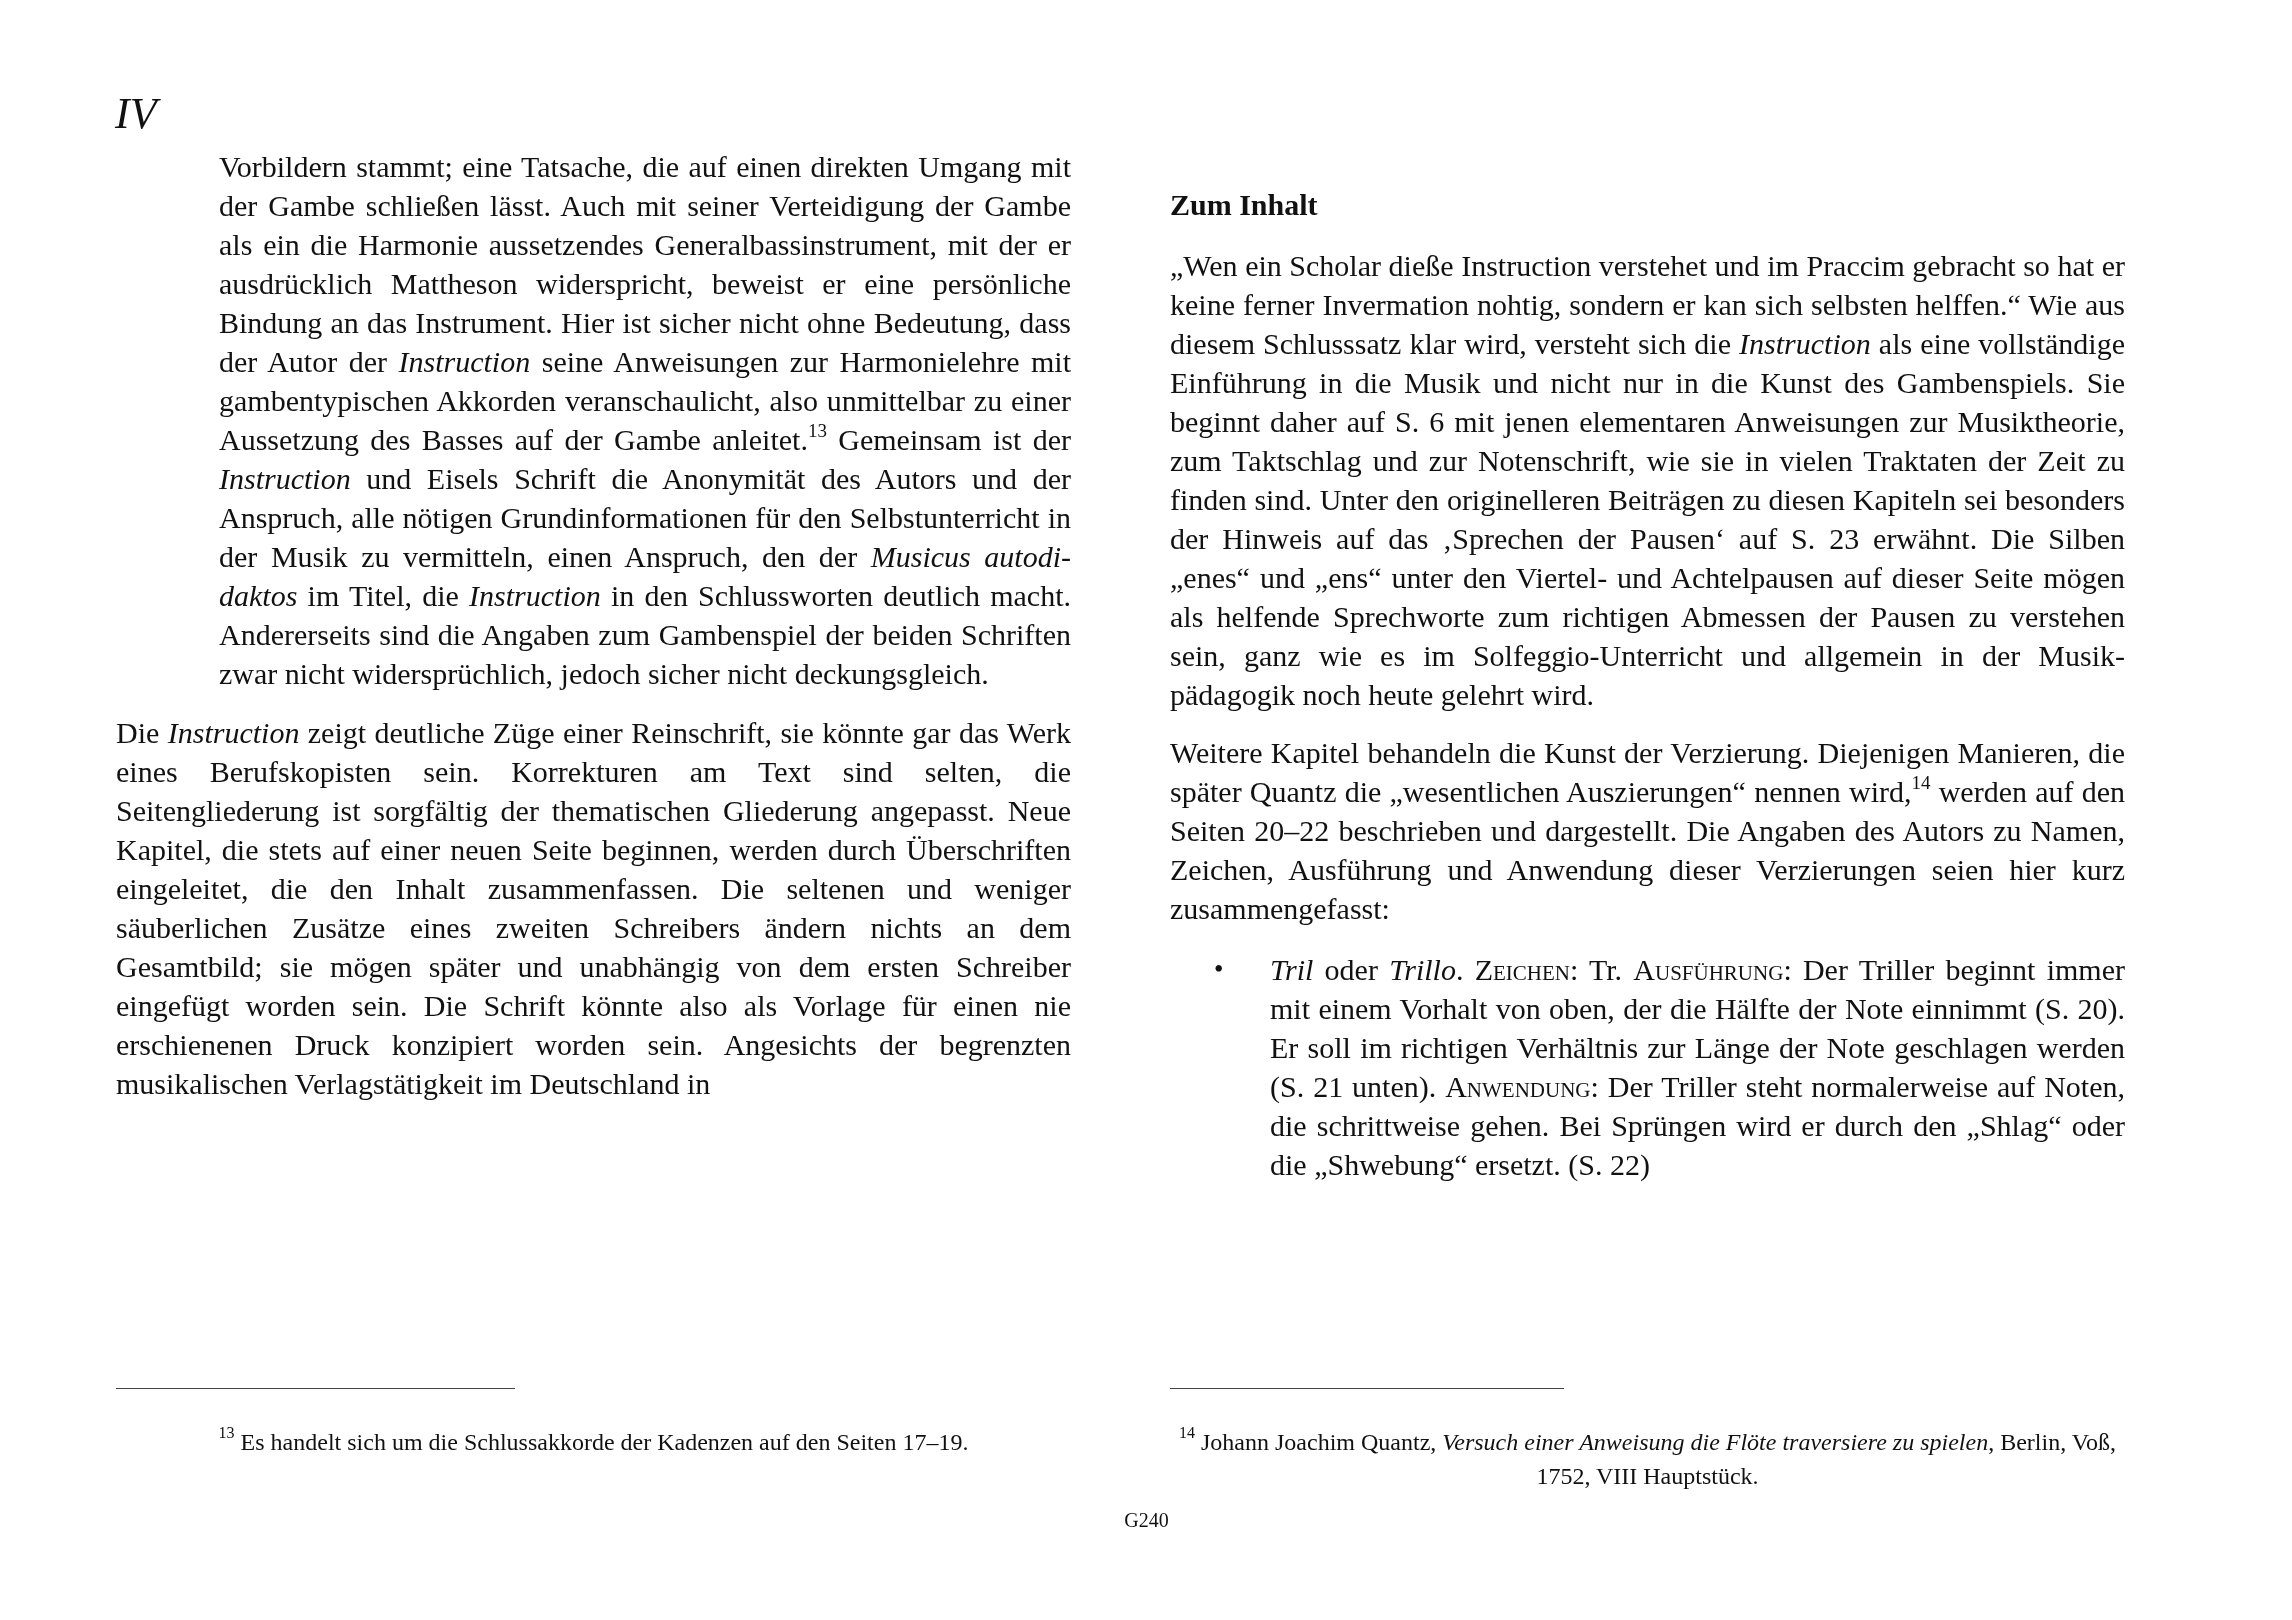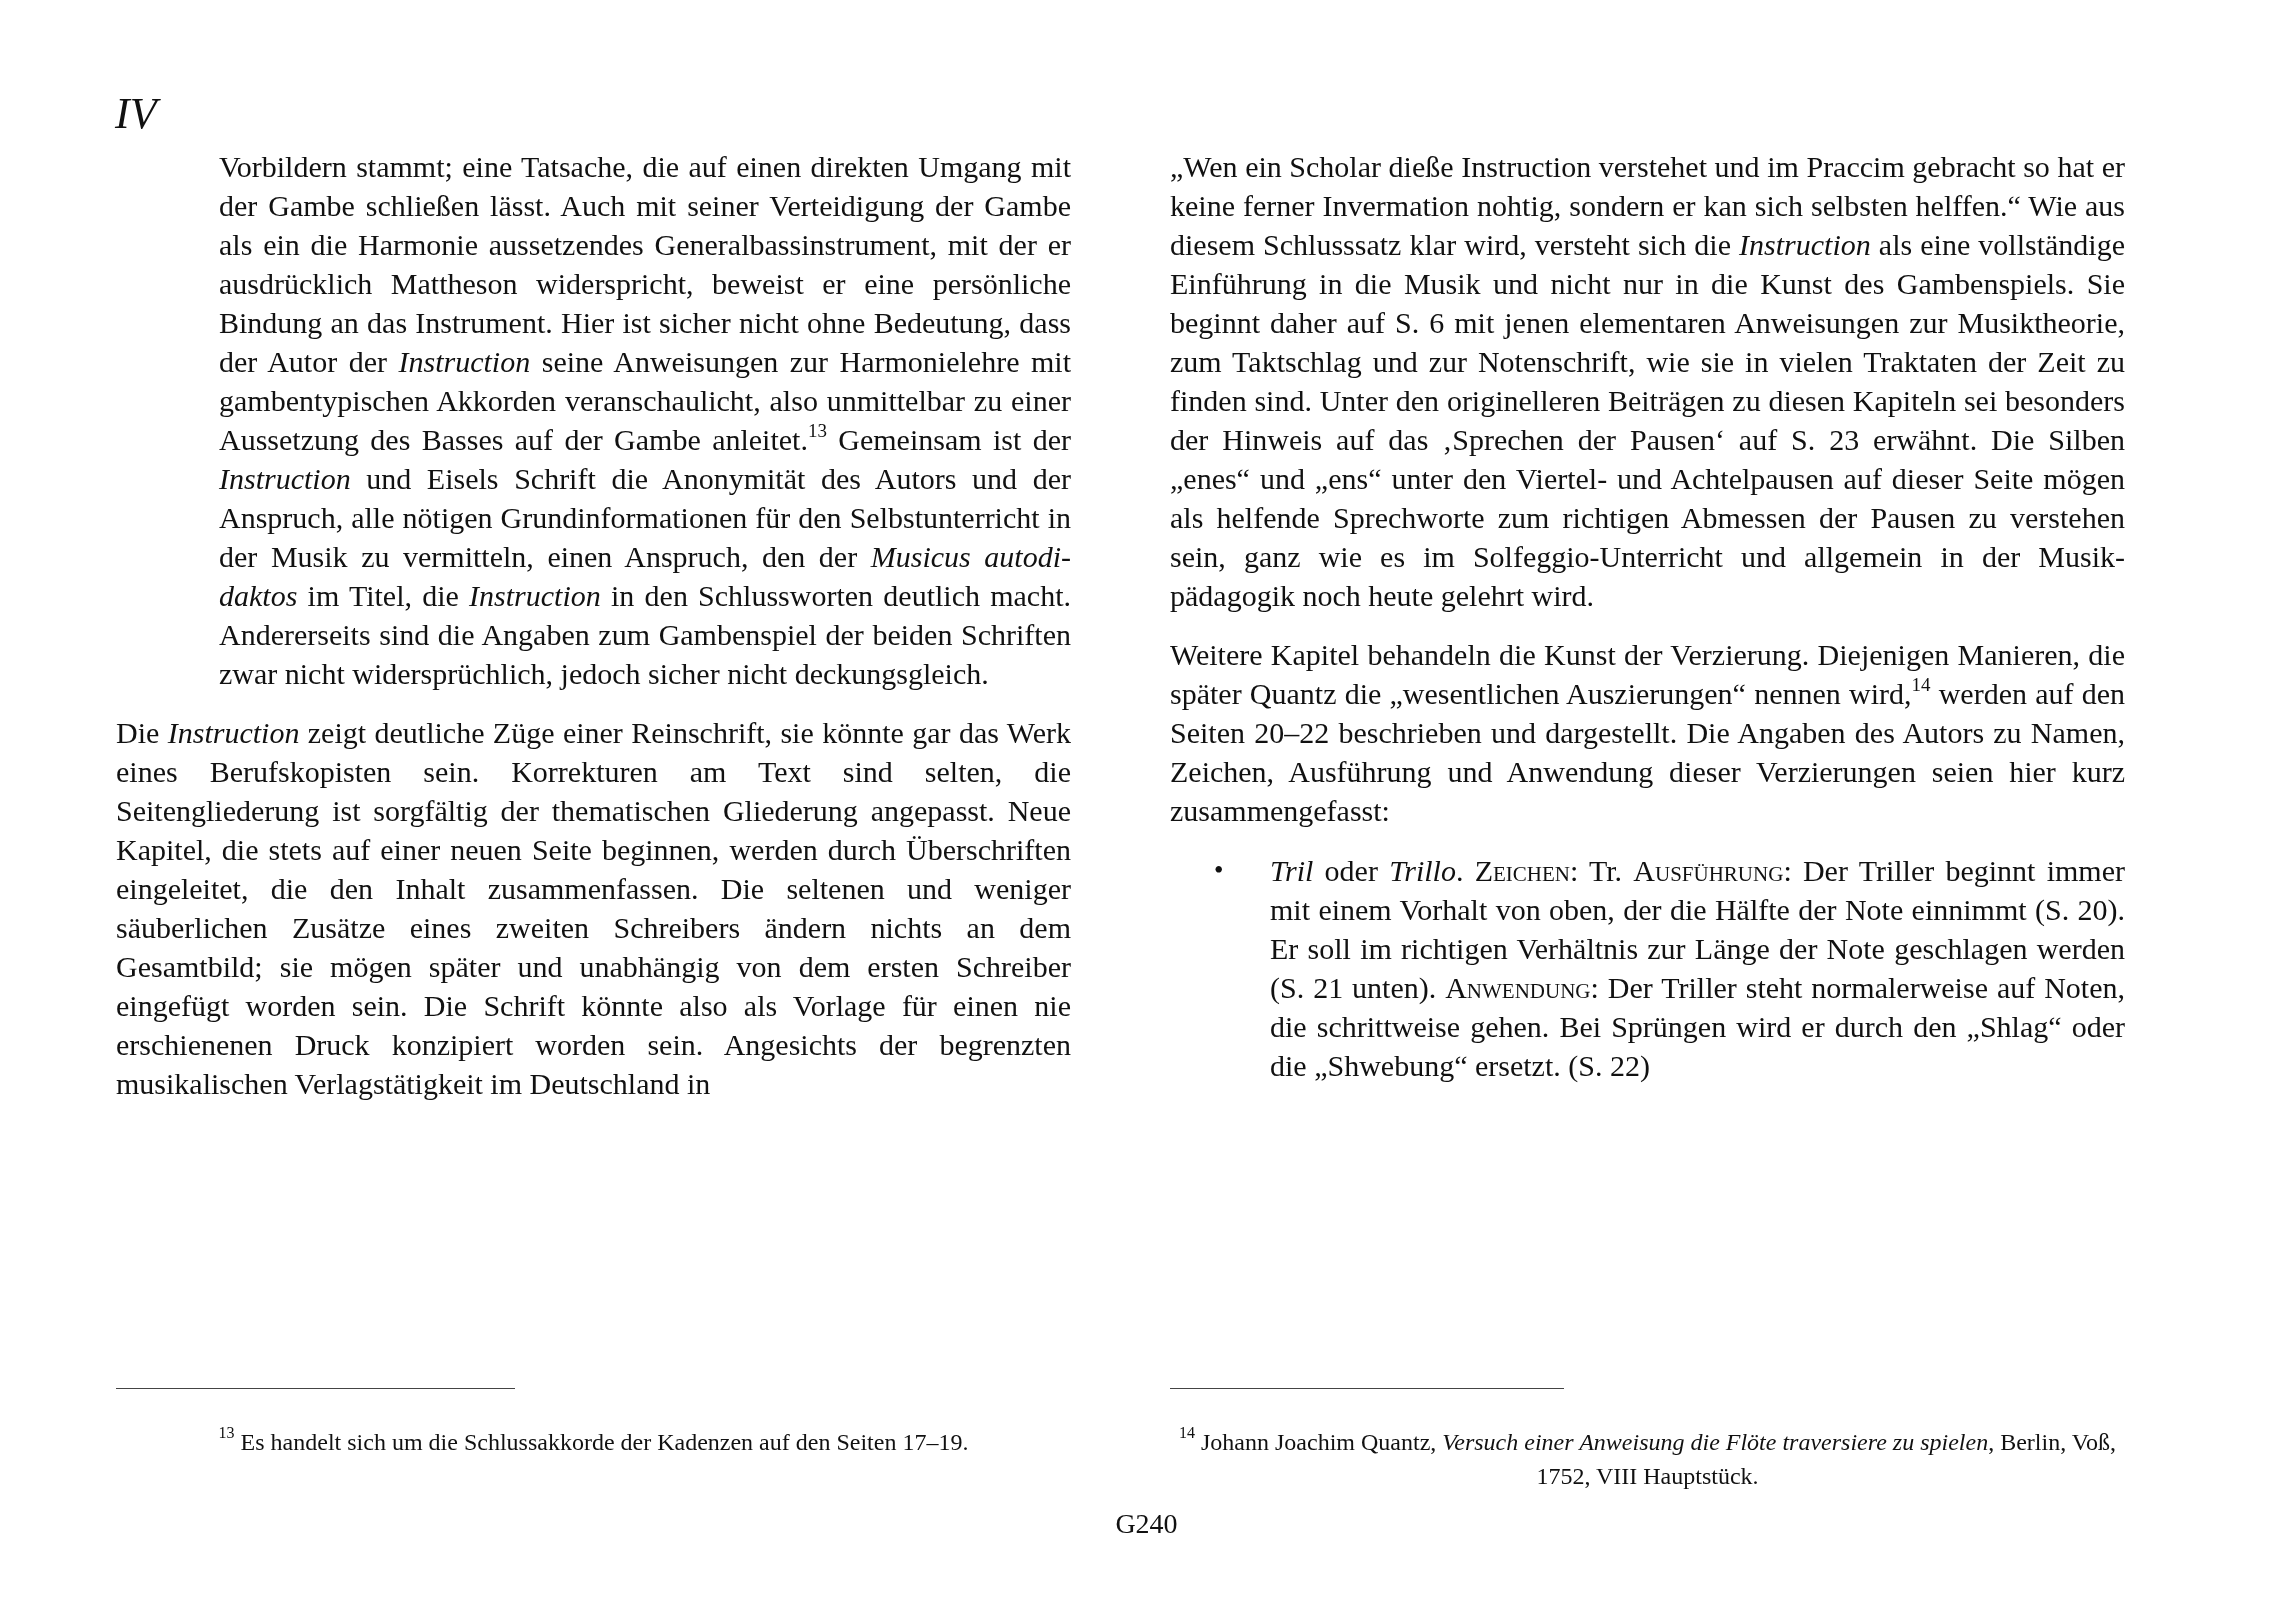--- a/index.html
+++ b/index.html
@@ -85,38 +85,39 @@
     }
     .footnote sup { font-size: 16px; top: -2.7px; }
     .fn-left { left: 116px; top: 1425px; width: 955px; }
     .fn-right { left: 1170px; top: 1425px; width: 955px; }
     .page-number {
       position: absolute;
       left: 1091px;
       top: 1510px;
       width: 111px;
       text-align: center;
-      font-size: 28px;
+      font-size: 20px;
       line-height: 1;
     }
   </style>
 </head>
 <body>
 
 <div class="page-marker">IV</div>
 
 <div class="col col-left">
   <p class="blockquote-indent"><span>Vorbildern stammt; eine Tatsache, die auf einen direkten Um­gang mit der Gambe schließen lässt. Auch mit seiner Verteidi­gung der Gambe als ein die Harmonie aussetzendes Generalbas­sinstrument, mit der er ausdrücklich Mattheson widerspricht, be­weist er eine persönliche Bindung an das Instrument. Hier ist si­cher nicht ohne Bedeutung, dass der Autor der </span><i>Instruction</i><span> seine Anweisungen zur Harmonielehre mit gambentypischen Akkor­den veranschaulicht, also unmittelbar zu einer Aussetzung des Basses auf der Gambe anleitet.</span><sup>13</sup><span> Gemeinsam ist der </span><i>Instruction</i><span> und Eisels Schrift die Anonymität des Autors und der Anspruch, alle nötigen Grundinformationen für den Selbstunterricht in der Musik zu vermitteln, einen Anspruch, den der </span><i>Musicus autodi­daktos</i><span> im Titel, die </span><i>Instruction</i><span> in den Schlussworten deutlich macht. Andererseits sind die Angaben zum Gambenspiel der bei­den Schriften zwar nicht widersprüchlich, jedoch sicher nicht de­ckungsgleich.</span></p>
 
 
   <p class="para-gap"><span>Die </span><i>Instruction</i><span> zeigt deutliche Züge einer Reinschrift, sie könnte gar das Werk eines Berufskopisten sein. Korrekturen am Text sind selten, die Seitengliederung ist sorgfältig der thematischen Gliederung angepasst. Neue Kapitel, die stets auf einer neuen Seite beginnen, werden durch Überschriften eingeleitet, die den Inhalt zusammenfassen. Die seltenen und weniger säuberlichen Zusätze eines zweiten Schreibers ändern nichts an dem Gesamtbild; sie mögen später und unabhängig von dem ersten Schreiber eingefügt worden sein. Die Schrift könnte also als Vor­lage für einen nie erschienenen Druck konzipiert worden sein. Ange­sichts der begrenzten musikalischen Verlagstätigkeit im Deutschland in</span></p>
 </div>
 
 <div class="col col-right">
 
+  <div class="heading">Zum Inhalt</div>
 
   <p><span>„Wen ein Scholar dieße Instruction verstehet und im Praccim gebracht so hat er keine ferner Invermation nohtig, sondern er kan sich selbsten helffen.“ Wie aus diesem Schlusssatz klar wird, versteht sich die </span><i>Instruc­tion</i><span> als eine vollständige Einführung in die Musik und nicht nur in die Kunst des Gambenspiels. Sie beginnt daher auf S. 6 mit jenen elementa­ren Anweisungen zur Musiktheorie, zum Taktschlag und zur Noten­schrift, wie sie in vielen Traktaten der Zeit zu finden sind. Unter den originelleren Beiträgen zu diesen Kapiteln sei besonders der Hinweis auf das ‚Sprechen der Pausen‘ auf S. 23 erwähnt. Die Silben „enes“ und „ens“ unter den Viertel- und Achtelpausen auf dieser Seite mögen als helfende Sprechworte zum richtigen Abmessen der Pausen zu verstehen sein, ganz wie es im Solfeggio-Unterricht und allgemein in der Musik­pädagogik noch heute gelehrt wird.</span></p>
 
   <p class="para-gap"><span>Weitere Kapitel behandeln die Kunst der Verzierung. Diejenigen Manie­ren, die später Quantz die „wesentlichen Auszierungen“ nennen wird,</span><sup>14</sup><span> werden auf den Seiten 20–22 beschrieben und dargestellt. Die Angaben des Autors zu Namen, Zeichen, Ausführung und Anwendung dieser Ver­zierungen seien hier kurz zusammengefasst:</span></p>
 
   <ul class="bullets">
     <li><span class="bullet-glyph">•</span><i>Tril</i><span> oder </span><i>Trillo</i><span>. </span><span class="sc">Zeichen</span><span>: Tr. </span><span class="sc">Ausführung</span><span>: Der Triller beginnt immer mit einem Vorhalt von oben, der die Hälfte der Note ein­nimmt (S. 20). Er soll im richtigen Verhältnis zur Länge der Note geschlagen werden (S. 21 unten). </span><span class="sc">Anwendung</span><span>: Der Triller steht normalerweise auf Noten, die schrittweise gehen. Bei Sprüngen wird er durch den „Shlag“ oder die „Shwebung“ ersetzt. (S. 22)</span></li>
   </ul>
 </div>
 

